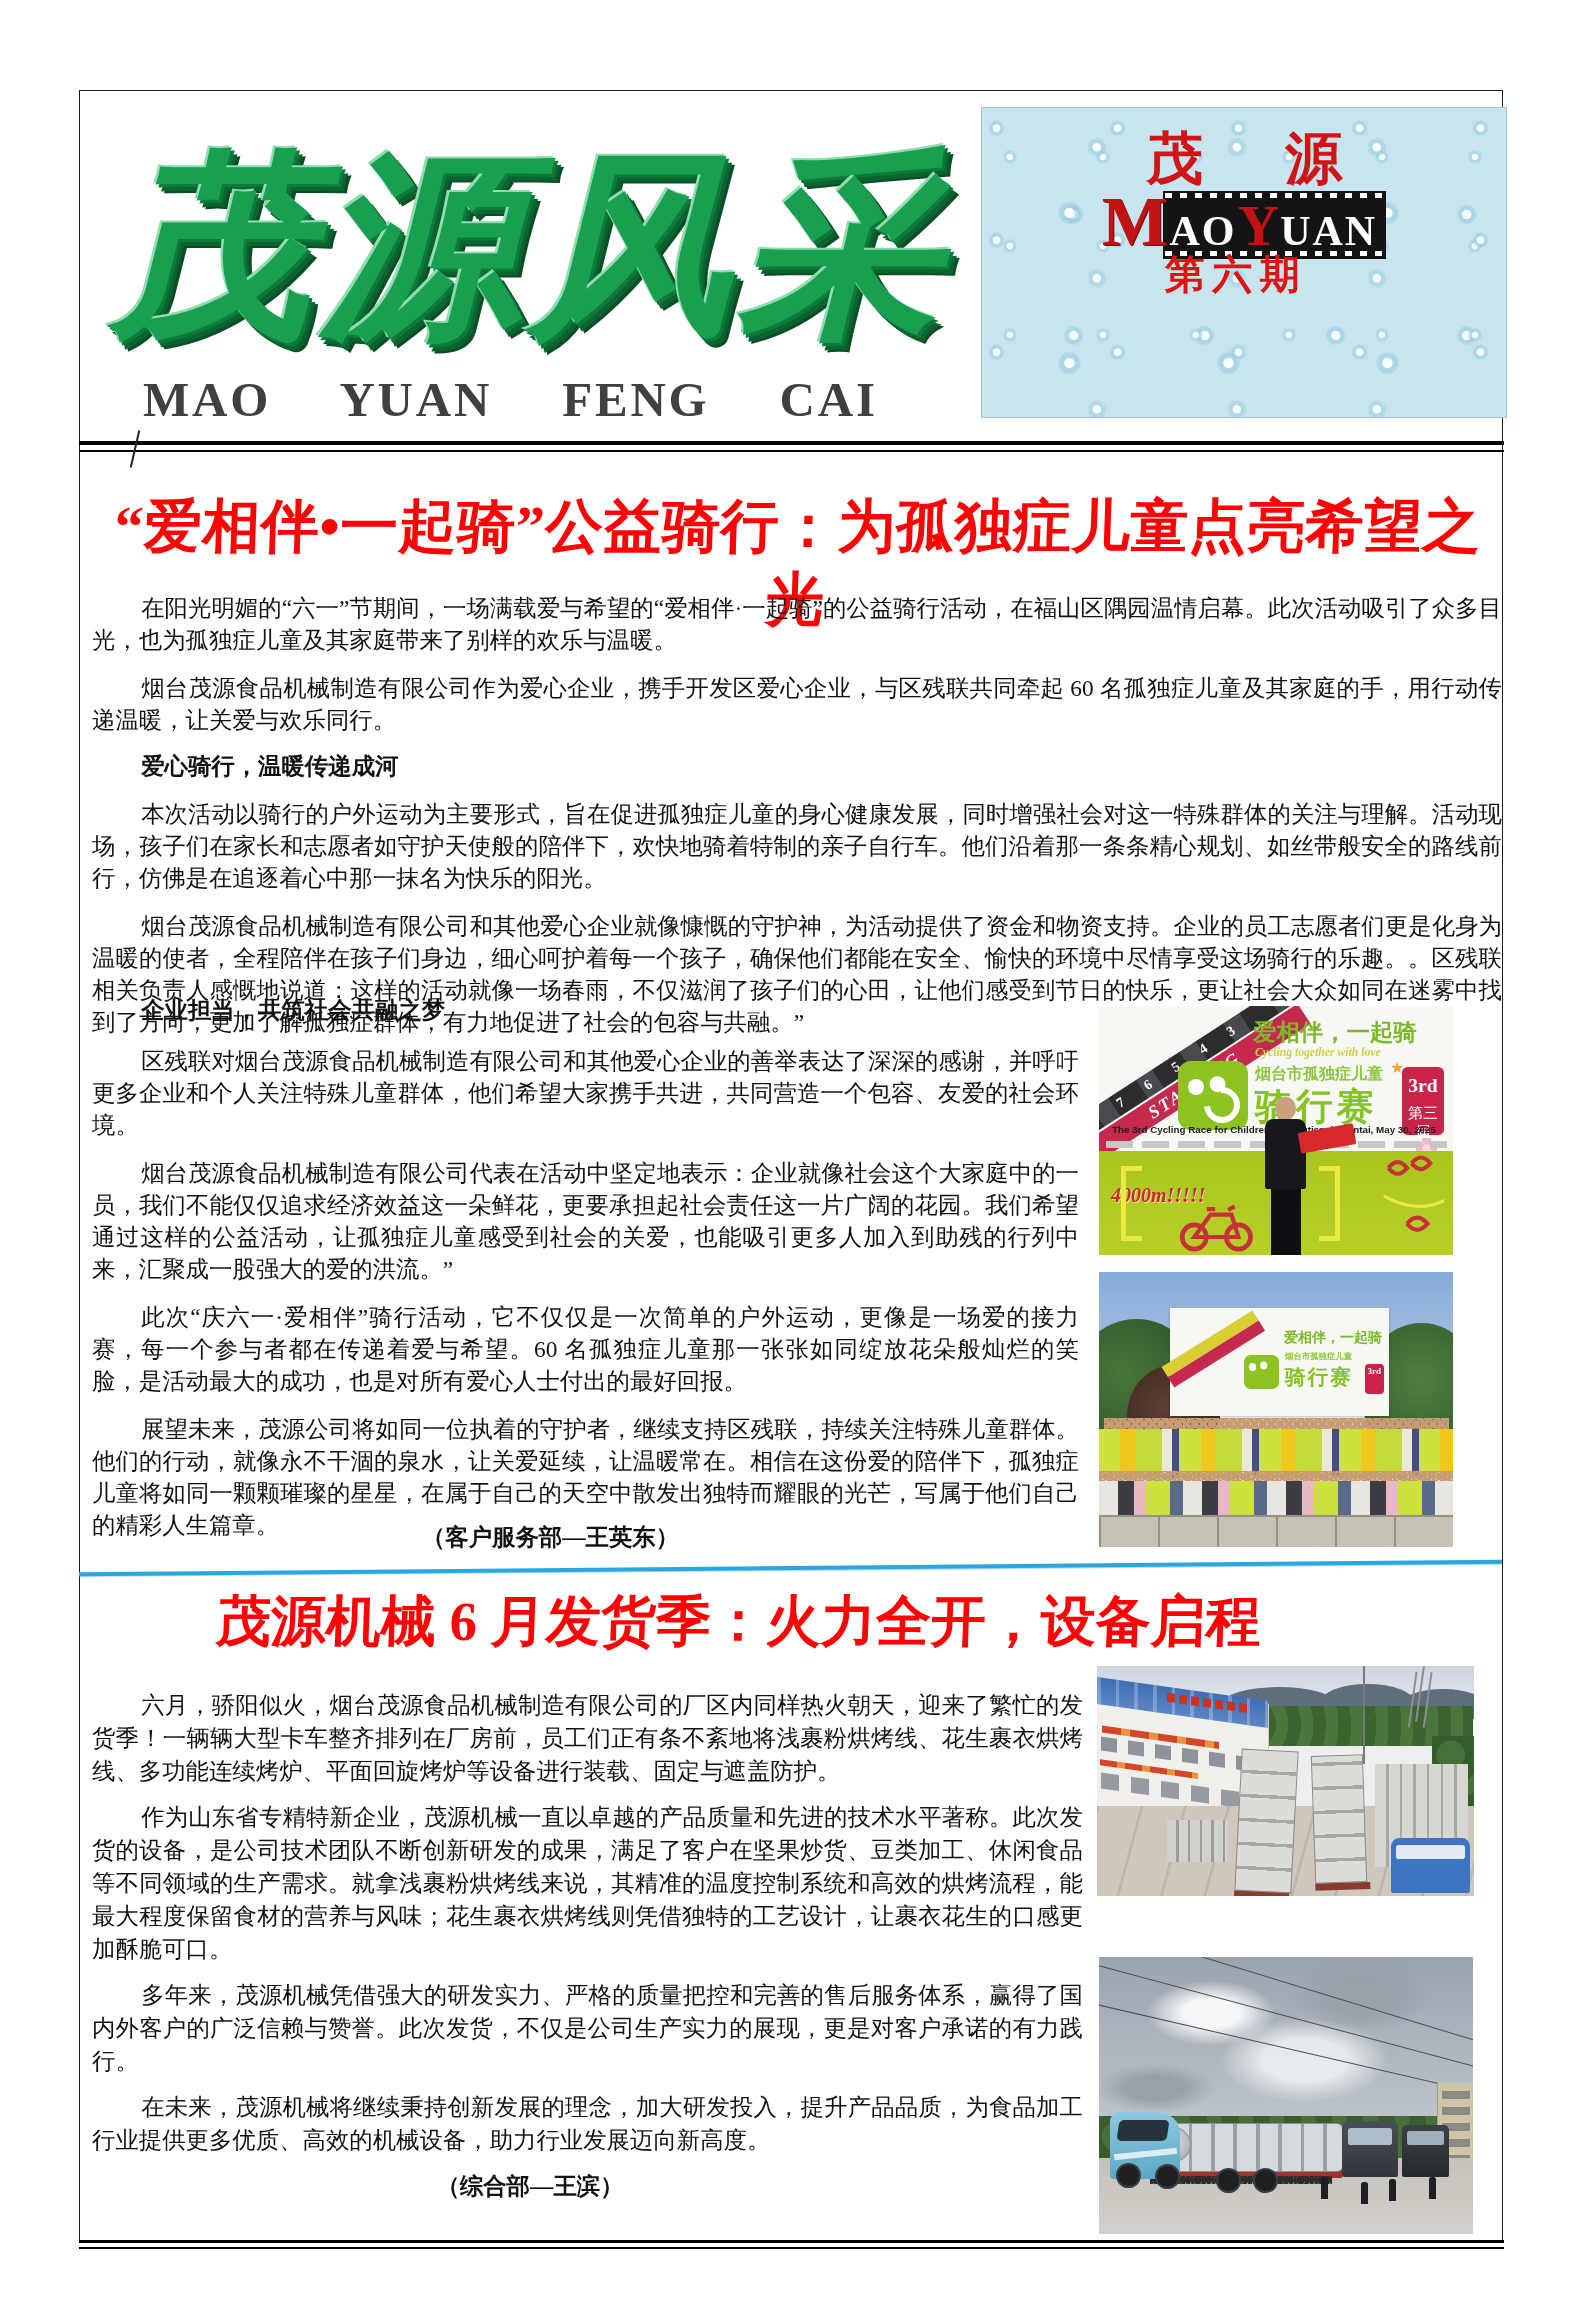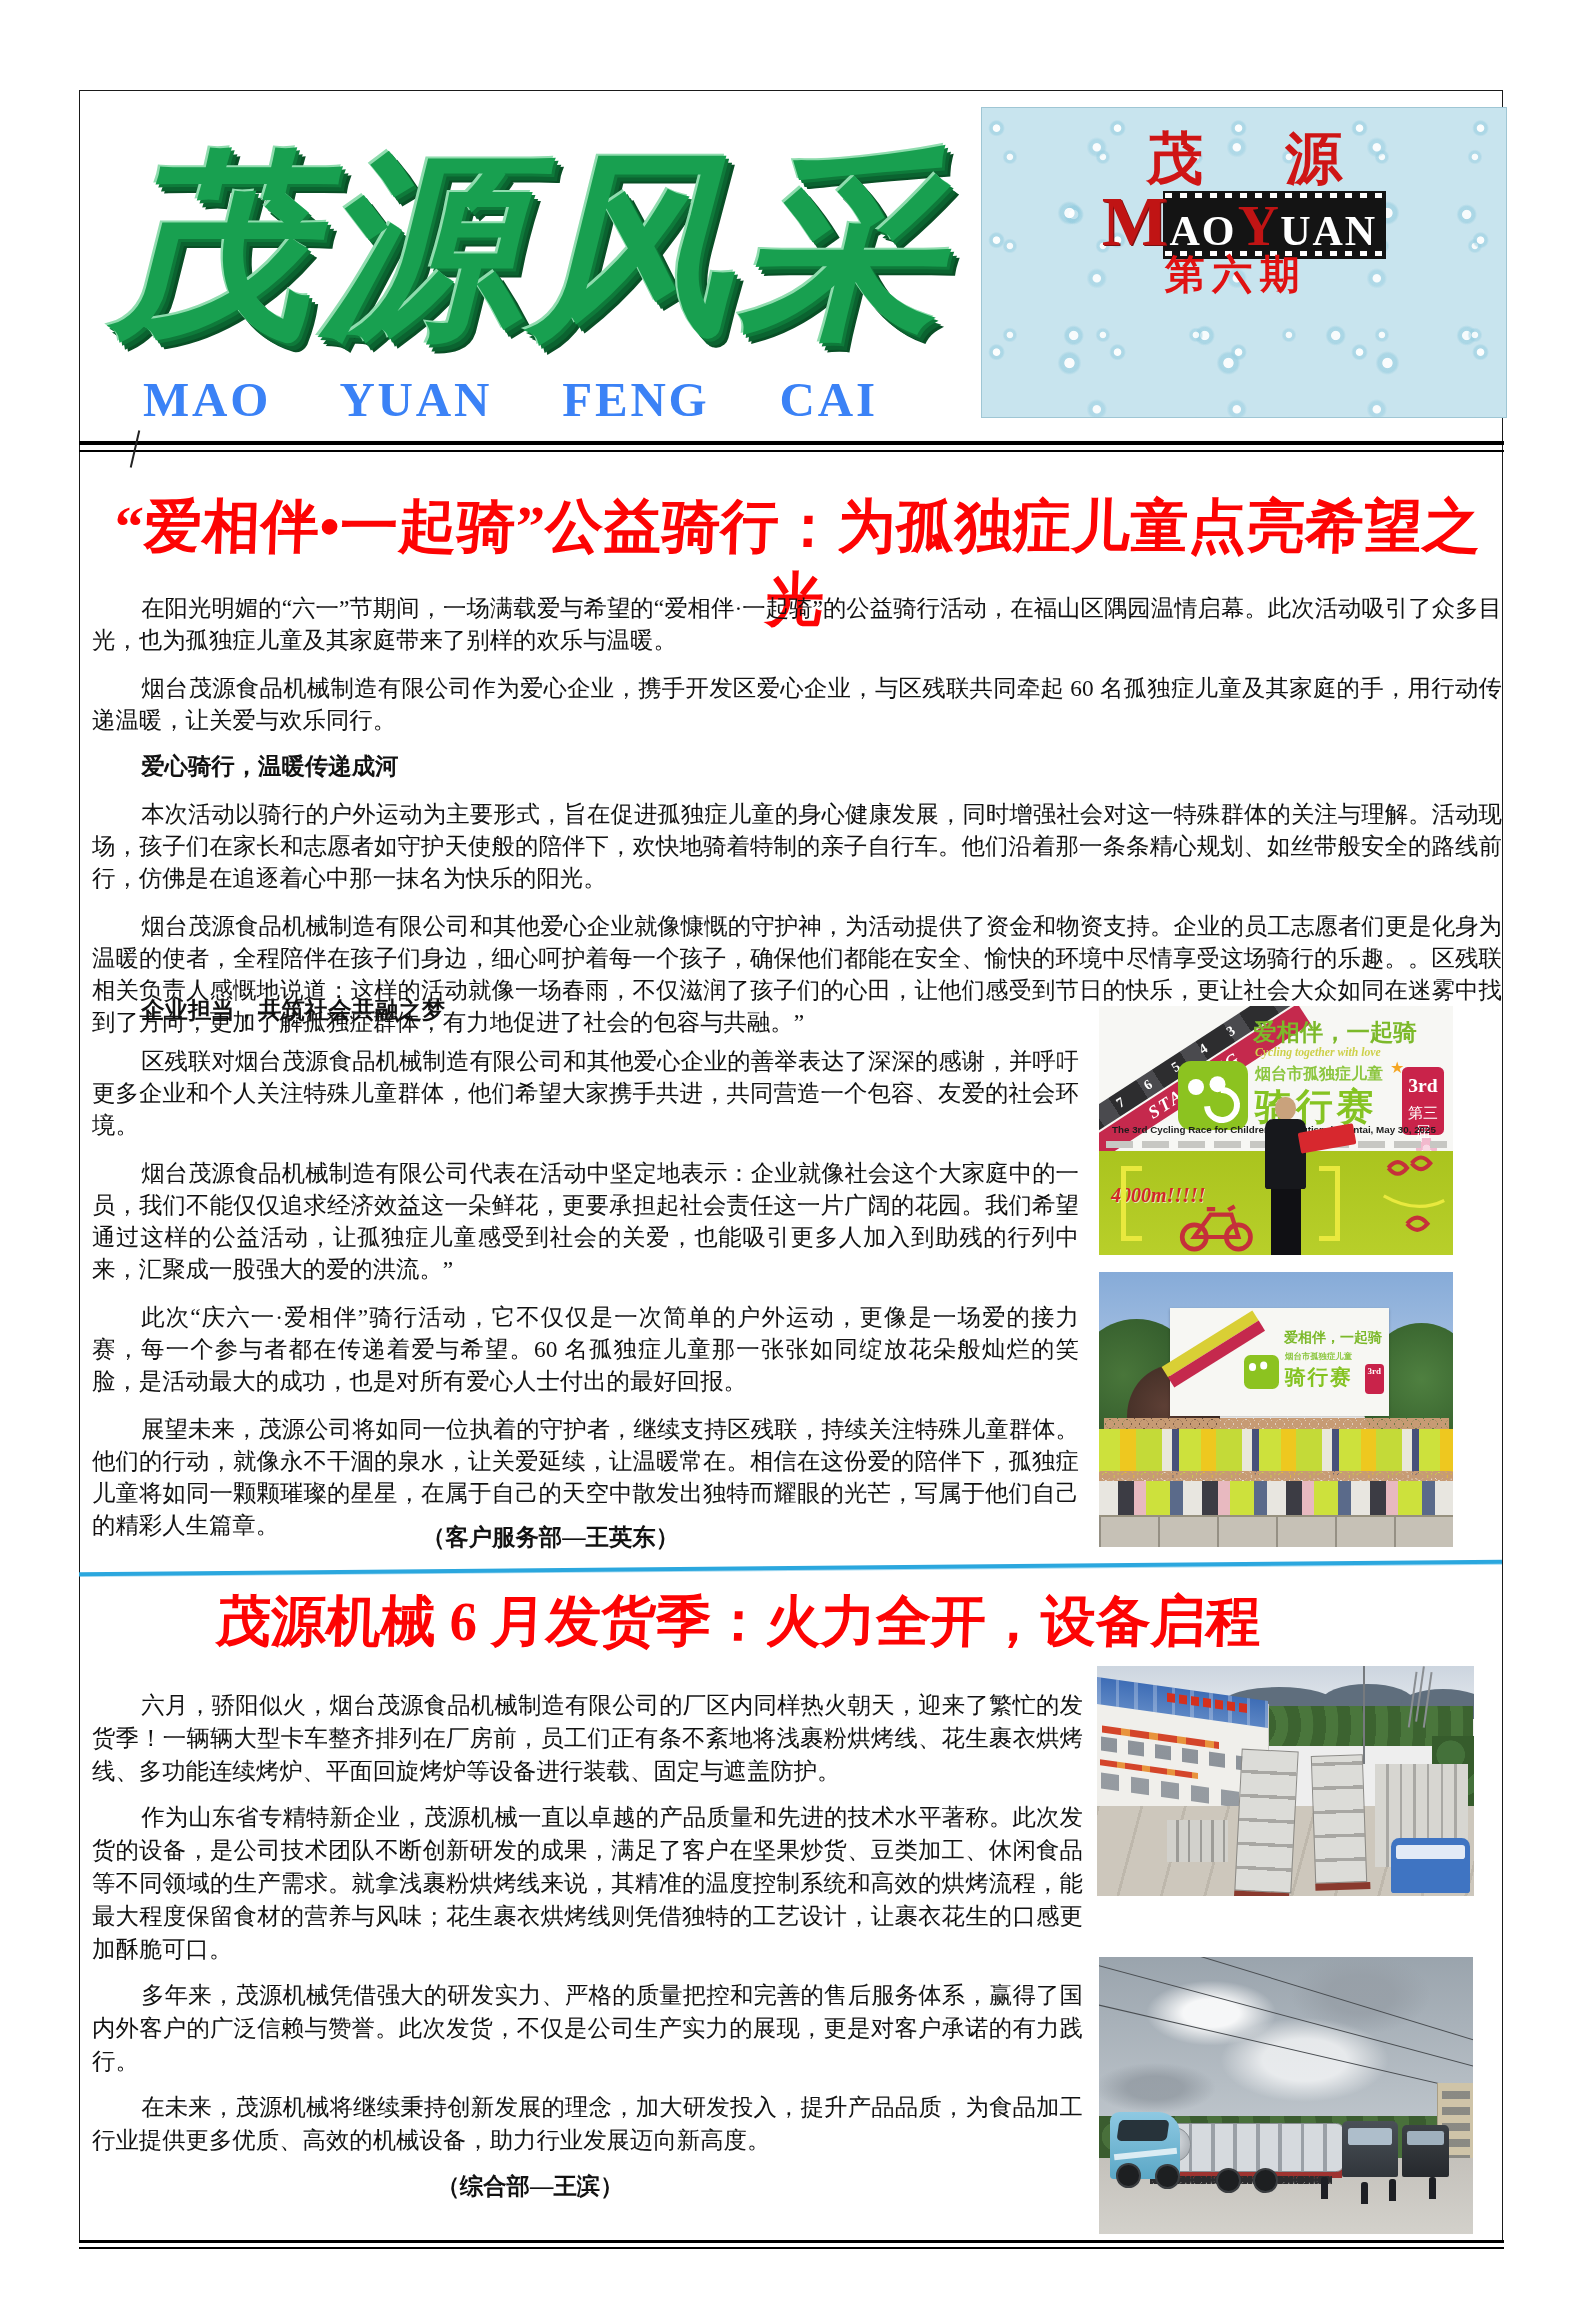--- a/index.html
+++ b/index.html
@@ -14,21 +14,21 @@
   .rule-bottom{top:2240px;height:4.2px;border-top:3.3px solid #000;border-bottom:2.3px solid #000;}
   .tick-mark{position:absolute;left:134px;top:430px;width:1.9px;height:38px;background:#222;
              transform:rotate(13deg);}
 
   
   .masthead-cn{position:absolute;left:110px;top:96px;width:888px;height:304px;
       font-size:201px;line-height:304px;font-weight:900;font-style:italic;
       color:#18a050;letter-spacing:8.4px;white-space:nowrap;
       text-shadow:-2.3px -2.3px 0 #8fdcae,2.8px 3.3px 0 #0e7a3a,5.6px 6.5px 0 #0b6330,8.4px 9.3px 0 #094f26;}
   .masthead-en{position:absolute;left:143px;top:371px;width:841px;
-      font-size:49px;font-weight:700;color:#3b82f6;letter-spacing:2.8px;word-spacing:55px;
+      font-size:49px;font-weight:700;color:#404040;letter-spacing:2.8px;word-spacing:55px;
       white-space:nowrap;}
 
   
   .issue-box{position:absolute;left:981px;top:107px;width:524px;height:309px;
       border:0.5px solid #9fc6d4;overflow:hidden;
       background:
         radial-gradient(circle at 12% 18%, rgba(255,255,255,.95) 0 3.3px, rgba(150,205,224,.55) 4.2px 6.5px, rgba(0,0,0,0) 8.4px),
         radial-gradient(circle at 55% 70%, rgba(255,255,255,.9) 0 4.7px, rgba(140,200,220,.5) 5.6px 9.3px, rgba(0,0,0,0) 12px),
         radial-gradient(circle at 82% 30%, rgba(255,255,255,.9) 0 3.7px, rgba(150,205,224,.5) 4.7px 7.5px, rgba(0,0,0,0) 10.3px),
         radial-gradient(circle at 30% 55%, rgba(255,255,255,.85) 0 2.8px, rgba(150,205,224,.5) 3.7px 5.6px, rgba(0,0,0,0) 7.5px),

